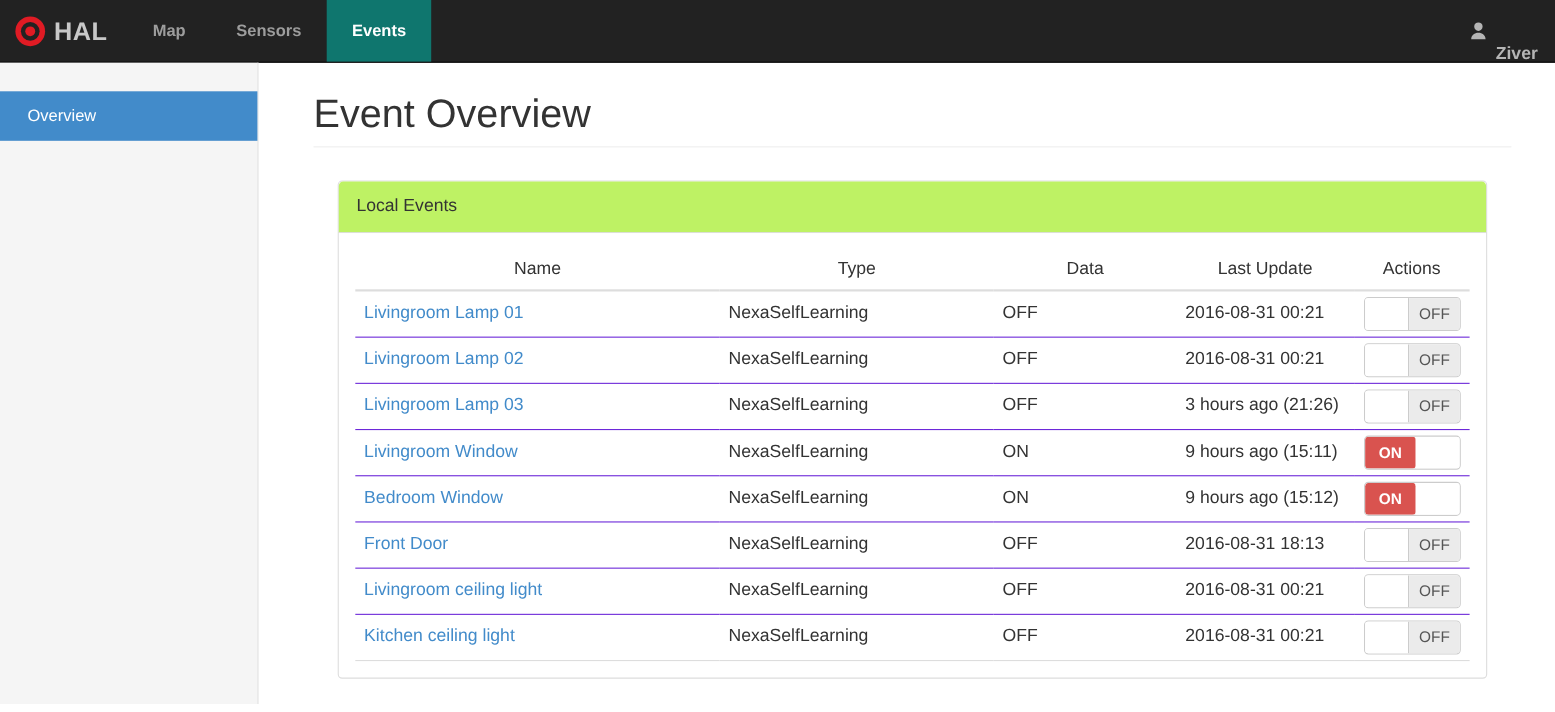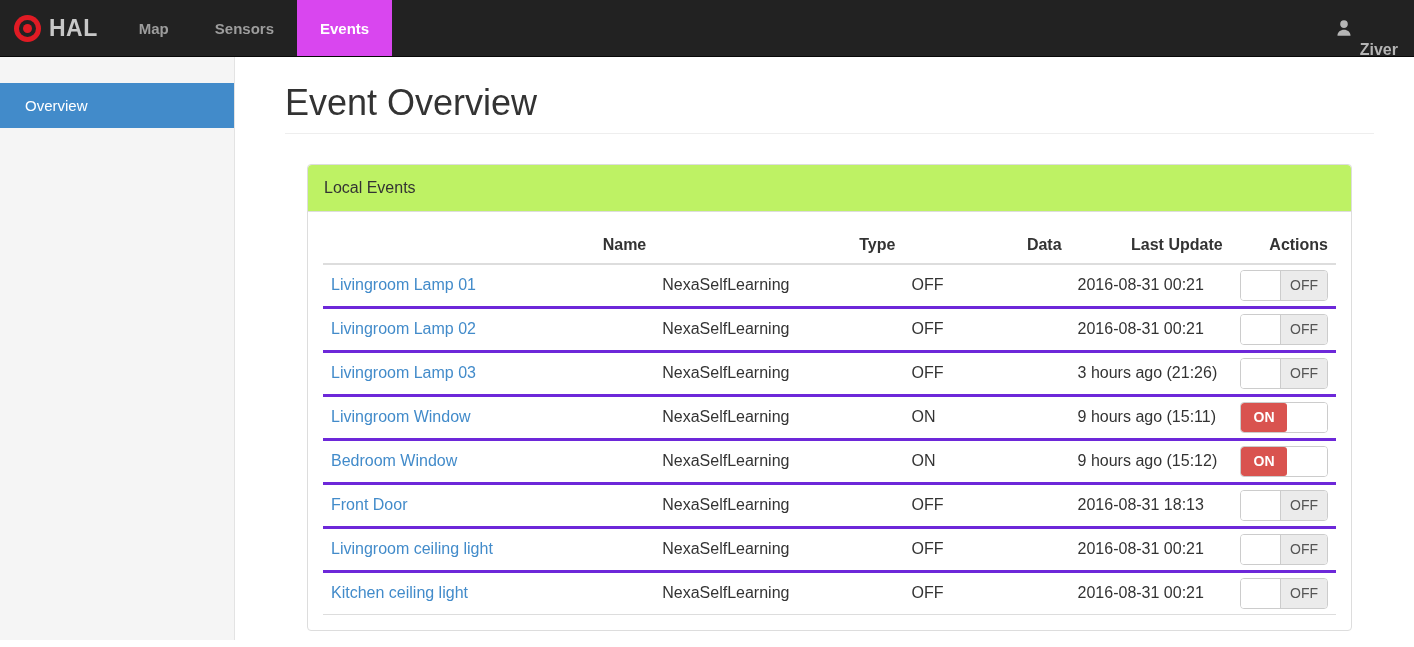--- a/index.html
+++ b/index.html
@@ -51,21 +51,21 @@
   .nav-links { display: flex; align-items: stretch; font-weight: bold; }
   .nav-item {
     display: flex;
     align-items: center;
     padding: 0 23px;
     font-size: 15px;
     color: #9d9d9d;
     cursor: pointer;
   }
   .nav-item.active {
-    background: #d946ef;
+    background: #0f766e;
     color: #ffffff;
   }
   .navbar-right {
     margin-left: auto;
     display: flex;
     align-items: center;
     padding-right: 16px;
     gap: 7px;
     cursor: pointer;
   }
@@ -135,29 +135,29 @@
   }
   .panel-body { padding: 15px; }
 
   
   table.events {
     width: 100%;
     border-collapse: collapse;
     font-size: 16px;
   }
   table.events th {
-    text-align: right;
-    font-weight: bold;
+    text-align: center;
+    font-weight: normal;
     padding: 9px 8px;
     border-bottom: 2px solid #dddddd;
     color: #333333;
   }
   table.events td {
     padding: 5px 8px;
-    border-top: 3px solid #6d28d9;
+    border-top: 1px solid #6d28d9;
     vertical-align: middle;
     height: 40px;
     color: #333333;
   }
   table.events tbody tr:first-child td { border-top: none; }
   table.events tbody tr:last-child td { border-bottom: 1px solid #dddddd; }
   th.col-name { width: 32.7%; }
   th.col-type { width: 24.6%; }
   th.col-data { width: 16.4%; }
   th.col-update { width: 15.9%; }

